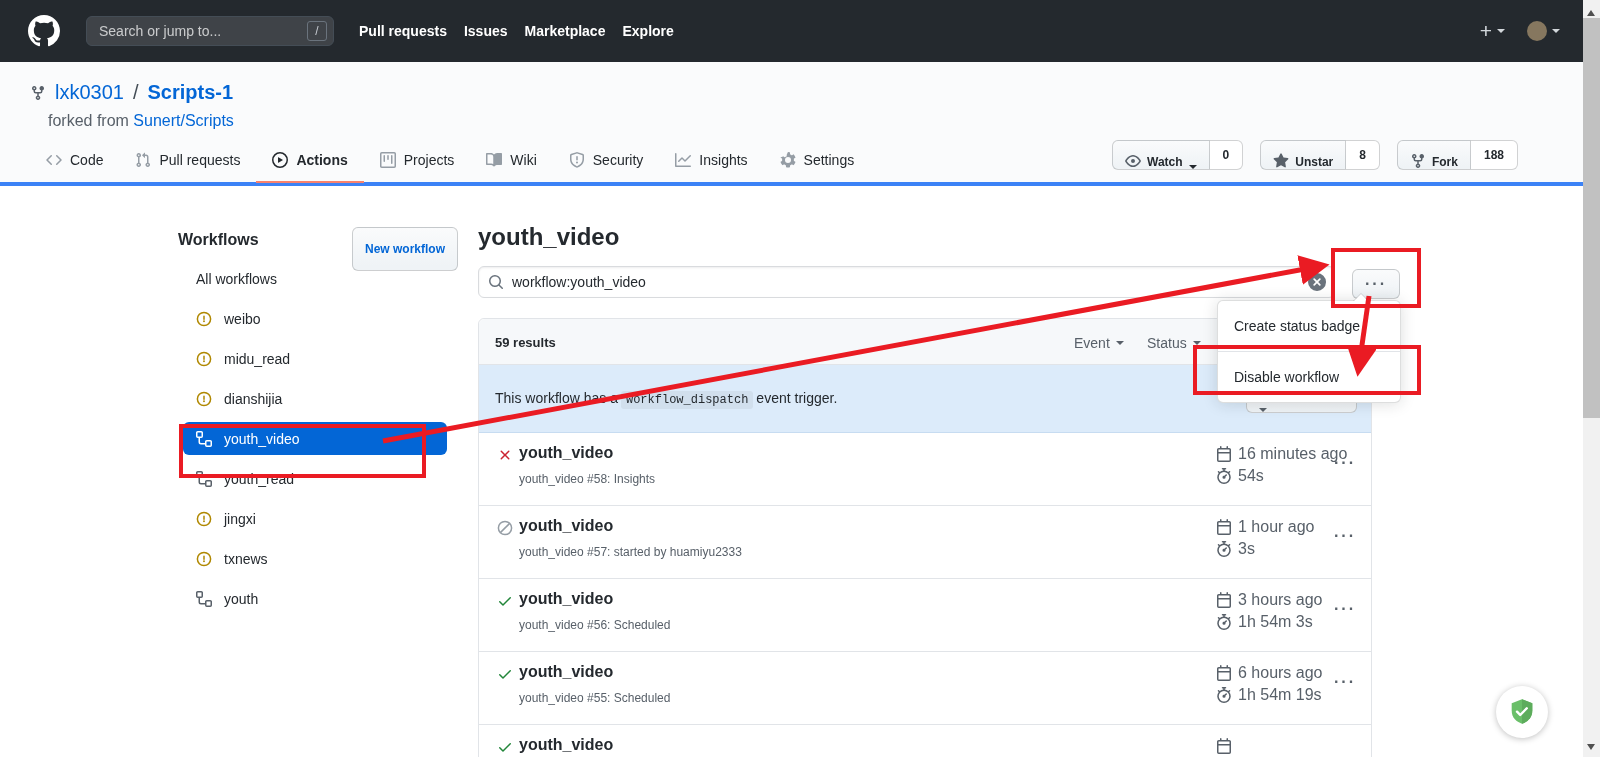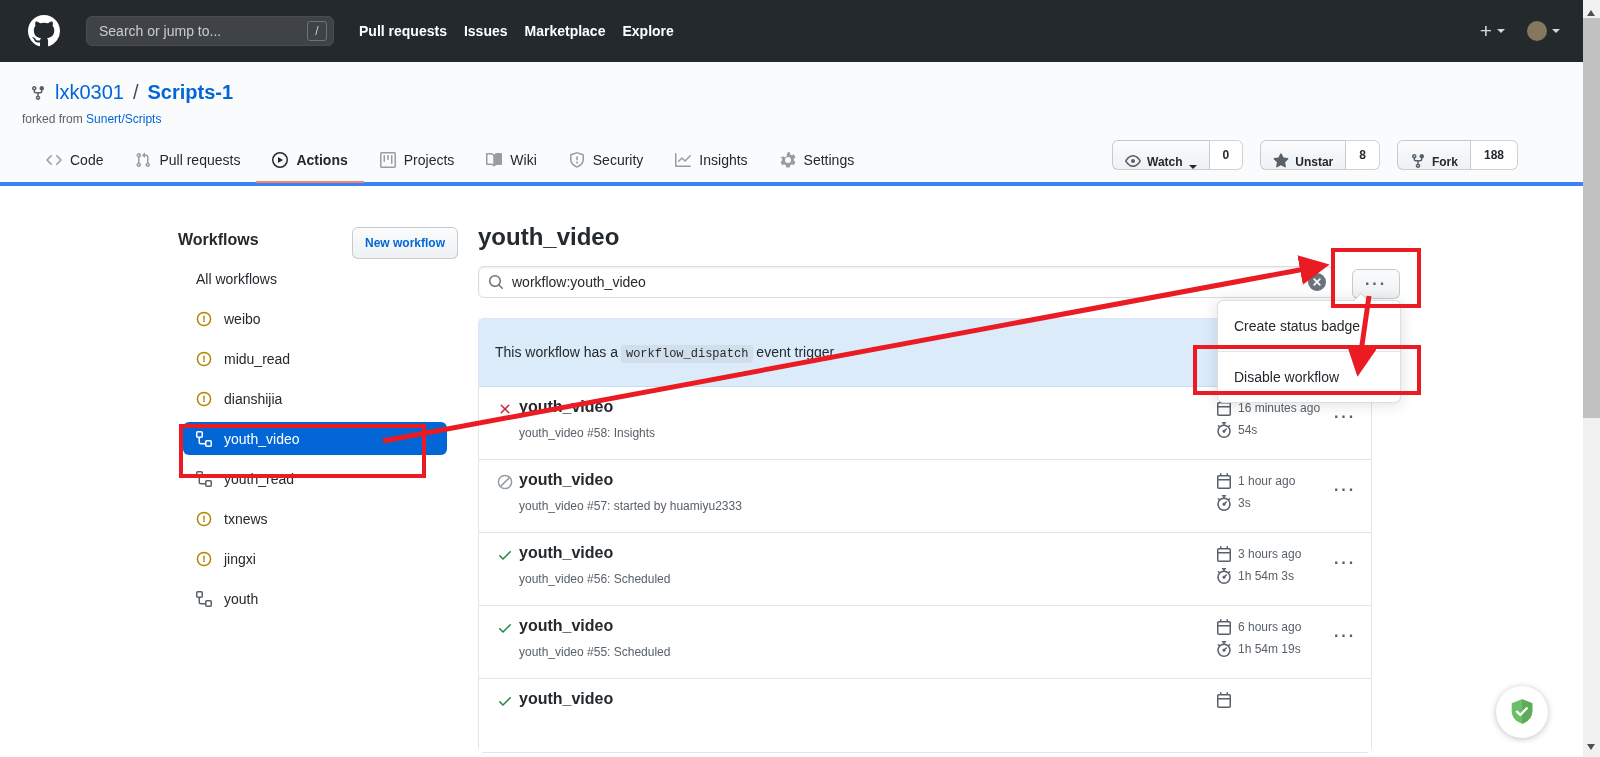--- a/index.html
+++ b/index.html
@@ -23,37 +23,37 @@
   .plus-glyph::before { content:"+"; font-size:21px; line-height:1; font-weight:400; }
   .avatar { width:20px; height:20px; border-radius:50%; background:#86775f; }
 
   
   .repo-header { position:absolute; top:62px; left:0; width:1600px; height:124px; background:#fafbfc; border-bottom:4px solid #3b82f6; }
   .repo-title { position:absolute; left:30px; top:19px; display:flex; align-items:center; gap:9px; font-size:20px; }
   .repo-title .t-fork { color:#586069; }
   .repo-title a { color:#0366d6; text-decoration:none; cursor:pointer; }
   .repo-title .sep { color:#444d56; }
   .repo-title .repo-name { font-weight:600; }
-  .forked-line { position:absolute; left:22px; top:50px; font-size:12px; color:#586069; }
+  .forked-line { position:absolute; left:48px; top:50px; font-size:16px; color:#586069; }
   .forked-line a { color:#0366d6; text-decoration:none; cursor:pointer; }
   .social-row { position:absolute; top:78px; right:82px; display:flex; gap:17px; }
   .social-group { display:flex; }
   .social-btn { display:flex; align-items:flex-end; gap:6px; height:30px; padding:0 12px; font-size:12px; font-weight:600; color:#24292e; background:linear-gradient(-180deg,#fafbfc,#eff3f6 90%); border:1px solid rgba(27,31,35,0.2); border-radius:6px 0 0 6px; cursor:pointer; font-family:inherit; }
   .social-btn svg { color:#586069; }
   .social-count { display:flex; align-items:center; height:30px; padding:0 13px; font-size:12px; font-weight:600; color:#24292e; background:#fff; border:1px solid rgba(27,31,35,0.2); border-left:0; border-radius:0 6px 6px 0; cursor:pointer; }
   .tabs { position:absolute; left:30px; bottom:-1px; display:flex; }
   .tab { display:flex; align-items:center; gap:8px; padding:13px 16px 13px; font-size:14px; color:#24292e; border-bottom:2px solid transparent; text-decoration:none; cursor:pointer; }
   .tab svg { color:#959da5; }
   .tab.active { font-weight:600; border-bottom-color:#f9826c; }
   .tab.active svg { color:#24292e; }
 
   
   .sidebar { position:absolute; left:178px; top:210px; width:282px; }
   .sidebar-title { position:absolute; left:0; top:21px; font-size:16px; font-weight:600; }
-  .new-workflow-btn { position:absolute; left:174px; top:17px; height:32px; padding:0 12px; font-size:12px; font-weight:600; color:#0366d6; background:linear-gradient(-180deg,#fafbfc,#eff3f6 90%); border:1px solid rgba(27,31,35,0.2); border-radius:6px; cursor:pointer; font-family:inherit; }
+  .new-workflow-btn { position:absolute; left:174px; top:17px; height:44px; padding:0 12px; font-size:12px; font-weight:600; color:#0366d6; background:linear-gradient(-180deg,#fafbfc,#eff3f6 90%); border:1px solid rgba(27,31,35,0.2); border-radius:6px; cursor:pointer; font-family:inherit; }
   .wf-list { position:absolute; left:0; top:49px; width:282px; }
   .wf-item { display:flex; align-items:center; height:40px; padding-left:18px; font-size:14px; color:#24292e; cursor:pointer; }
   .wf-item .wf-icon { width:16px; height:16px; margin-right:12px; flex:none; }
   .icon-warning { color:#b08800; }
   .icon-workflow { color:#586069; }
   .wf-item.selected { height:33px; margin:3px 0 4px 5px; width:264px; padding-left:13px; background:#0366d6; border-radius:6px; color:#fff; }
   .wf-item.selected .icon-workflow { color:#fff; }
 
   
   .main { position:absolute; left:478px; top:210px; width:894px; height:547px; }
@@ -79,21 +79,21 @@
   .run-workflow-btn .icon-caret { color:#586069; }
 
   .run-row { position:relative; height:73px; border-bottom:1px solid #e1e4e8; background:#fff; }
   .run-row:last-child { border-bottom:0; }
   .run-status { position:absolute; left:18px; top:14px; width:16px; height:16px; }
   .status-failure { color:#cb2431; }
   .status-success { color:#22863a; }
   .status-cancelled { color:#959da5; }
   .run-name { position:absolute; left:40px; top:11px; font-size:16px; font-weight:600; color:#24292e; cursor:pointer; }
   .run-desc { position:absolute; left:40px; top:39px; font-size:12px; color:#586069; }
-  .run-meta { position:absolute; left:737px; top:11px; font-size:12px; color:#586069; }
+  .run-meta { position:absolute; left:737px; top:11px; font-size:16px; color:#586069; }
   .meta-line { display:flex; align-items:center; gap:6px; height:20px; margin-bottom:2px; }
   .meta-line svg { flex:none; }
   .run-kebab { position:absolute; left:855px; top:17px; color:#586069; cursor:pointer; }
 
   
   .dropdown { position:absolute; left:1217px; top:300px; width:184px; background:#fff; border:1px solid rgba(27,31,35,0.15); border-radius:6px; box-shadow:0 1px 15px rgba(27,31,35,0.15); z-index:30; }
   .dropdown::before { content:""; position:absolute; top:-8px; left:135px; border:8px solid transparent; border-top:0; border-bottom:8px solid rgba(27,31,35,0.15); }
   .dropdown::after { content:""; position:absolute; top:-7px; left:136px; border:7px solid transparent; border-top:0; border-bottom:7px solid #fff; }
   .menu-item { padding:17px 16px; font-size:14px; color:#24292e; cursor:pointer; }
   .menu-item + .menu-item { border-top:1px solid #e1e4e8; }
@@ -311,30 +311,30 @@
           </span>
         <span>youth_read</span>
       </div>
       <div class="wf-item">
         <span class="wf-icon icon-warning">
             <svg viewBox="0 0 16 16" width="16" height="16">
               <circle cx="8" cy="8" r="6.6" fill="none" stroke="currentColor" stroke-width="1.5"></circle>
               <path fill="currentColor" d="M8 4.6a.75.75 0 0 1 .75.75v2.8a.75.75 0 0 1-1.5 0v-2.8A.75.75 0 0 1 8 4.6zm0 6.6a.95.95 0 1 0 0-1.9.95.95 0 0 0 0 1.9z"></path>
             </svg>
           </span>
-        <span>txnews</span>
+        <span>jingxi</span>
       </div>
       <div class="wf-item">
         <span class="wf-icon icon-warning">
             <svg viewBox="0 0 16 16" width="16" height="16">
               <circle cx="8" cy="8" r="6.6" fill="none" stroke="currentColor" stroke-width="1.5"></circle>
               <path fill="currentColor" d="M8 4.6a.75.75 0 0 1 .75.75v2.8a.75.75 0 0 1-1.5 0v-2.8A.75.75 0 0 1 8 4.6zm0 6.6a.95.95 0 1 0 0-1.9.95.95 0 0 0 0 1.9z"></path>
             </svg>
           </span>
-        <span>jingxi</span>
+        <span>txnews</span>
       </div>
       <div class="wf-item">
         <span class="wf-icon icon-workflow">
             <svg viewBox="0 0 16 16" width="16" height="16" fill="currentColor">
               <path d="M0 1.75C0 .784.784 0 1.75 0h3.5C6.216 0 7 .784 7 1.75v3.5A1.75 1.75 0 0 1 5.25 7H4v4a1 1 0 0 0 1 1h4v-1.25C9 9.784 9.784 9 10.75 9h3.5c.966 0 1.75.784 1.75 1.75v3.5A1.75 1.75 0 0 1 14.25 16h-3.5A1.75 1.75 0 0 1 9 14.25v-.75H5A2.5 2.5 0 0 1 2.5 11V7h-.75A1.75 1.75 0 0 1 0 5.25v-3.5zm1.75-.25a.25.25 0 0 0-.25.25v3.5c0 .138.112.25.25.25h3.5a.25.25 0 0 0 .25-.25v-3.5a.25.25 0 0 0-.25-.25h-3.5zm9 9a.25.25 0 0 0-.25.25v3.5c0 .138.112.25.25.25h3.5a.25.25 0 0 0 .25-.25v-3.5a.25.25 0 0 0-.25-.25h-3.5z"></path>
             </svg>
           </span>
         <span>youth</span>
       </div>
     </div>
@@ -352,20 +352,31 @@
         </span>
       <button class="clear-btn">
           <svg viewBox="0 0 16 16" width="18" height="18" fill="currentColor">
             <path d="M2.343 13.657A8 8 0 1 1 13.658 2.343 8 8 0 0 1 2.343 13.657zM6.03 4.97a.751.751 0 0 0-1.042.018.751.751 0 0 0-.018 1.042L6.94 8 4.97 9.97a.749.749 0 0 0 .326 1.275.749.749 0 0 0 .734-.215L8 9.06l1.97 1.97a.749.749 0 0 0 1.275-.326.749.749 0 0 0-.215-.734L9.06 8l1.97-1.97a.749.749 0 0 0-.326-1.275.749.749 0 0 0-.734.215L8 6.94 6.03 4.97z"></path>
           </svg>
         </button>
     </div>
     <button class="kebab-btn"><span class="kebab-glyph"></span></button>
 
     <div class="results-panel">
+      <div class="results-header">
+        <span class="results-count">59 results</span>
+        <span class="filter f-event">
+          <span>Event</span>
+          <span class="icon-caret"></span>
+        </span>
+        <span class="filter f-status">
+          <span>Status</span>
+          <span class="icon-caret"></span>
+        </span>
+      </div>
 
       <div class="banner">
         <div class="banner-text">
           <span>This workflow has a</span><code>workflow_dispatch</code><span>event trigger.</span>
         </div>
         <button class="run-workflow-btn">
           <span>Run workflow</span>
           <span class="icon-caret"></span>
         </button>
       </div>

